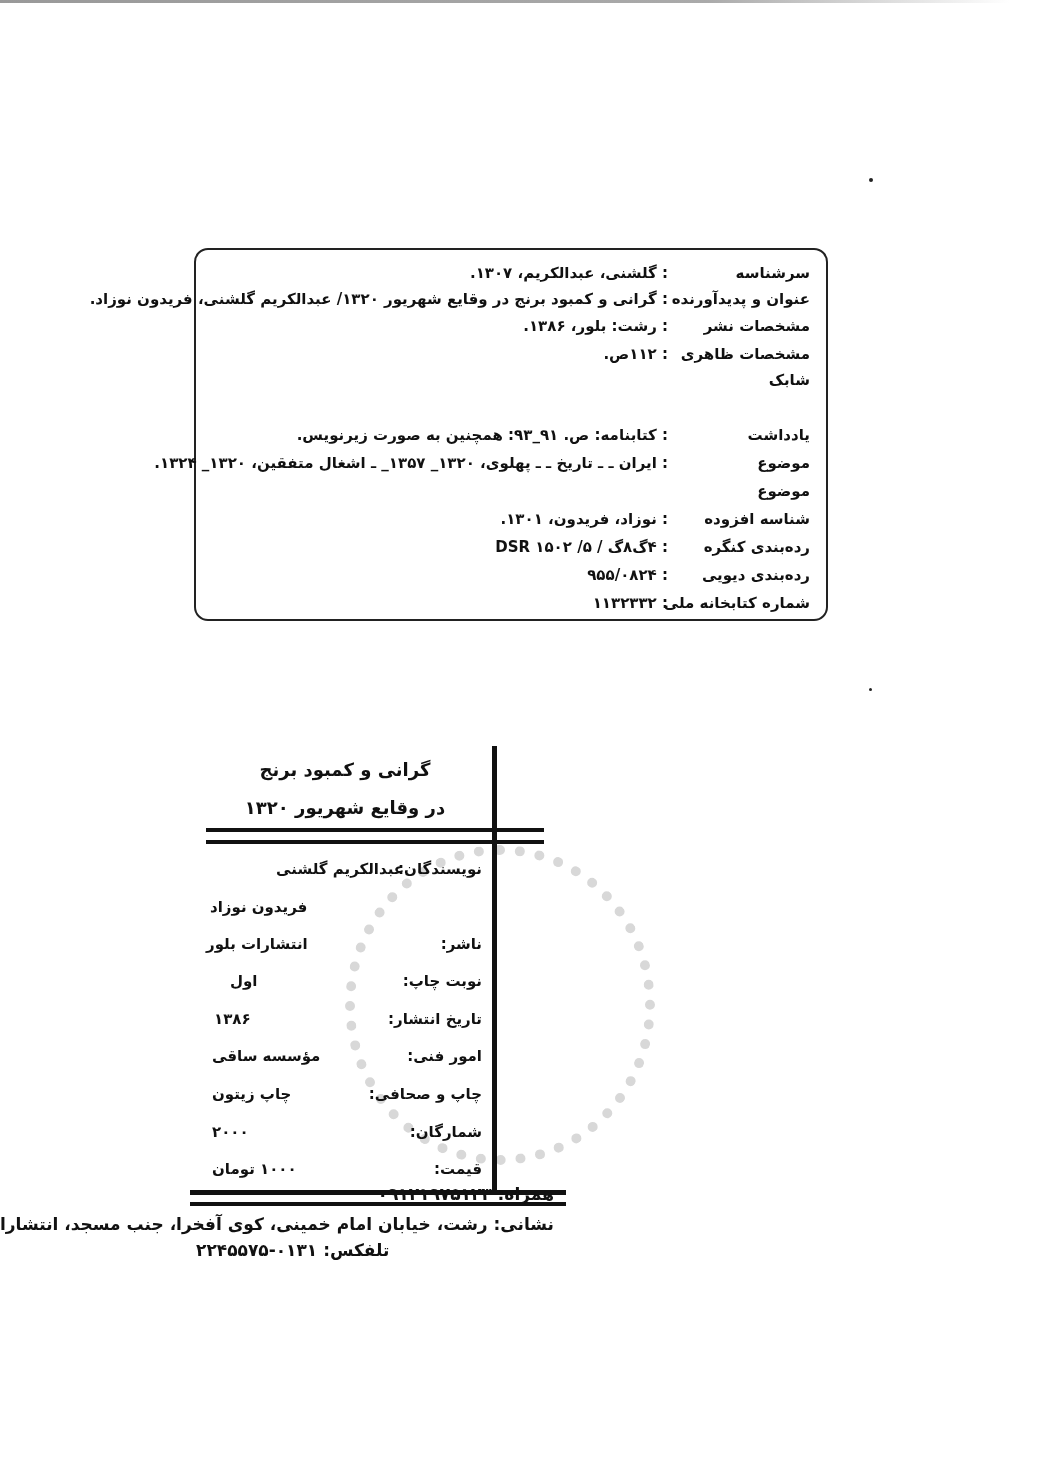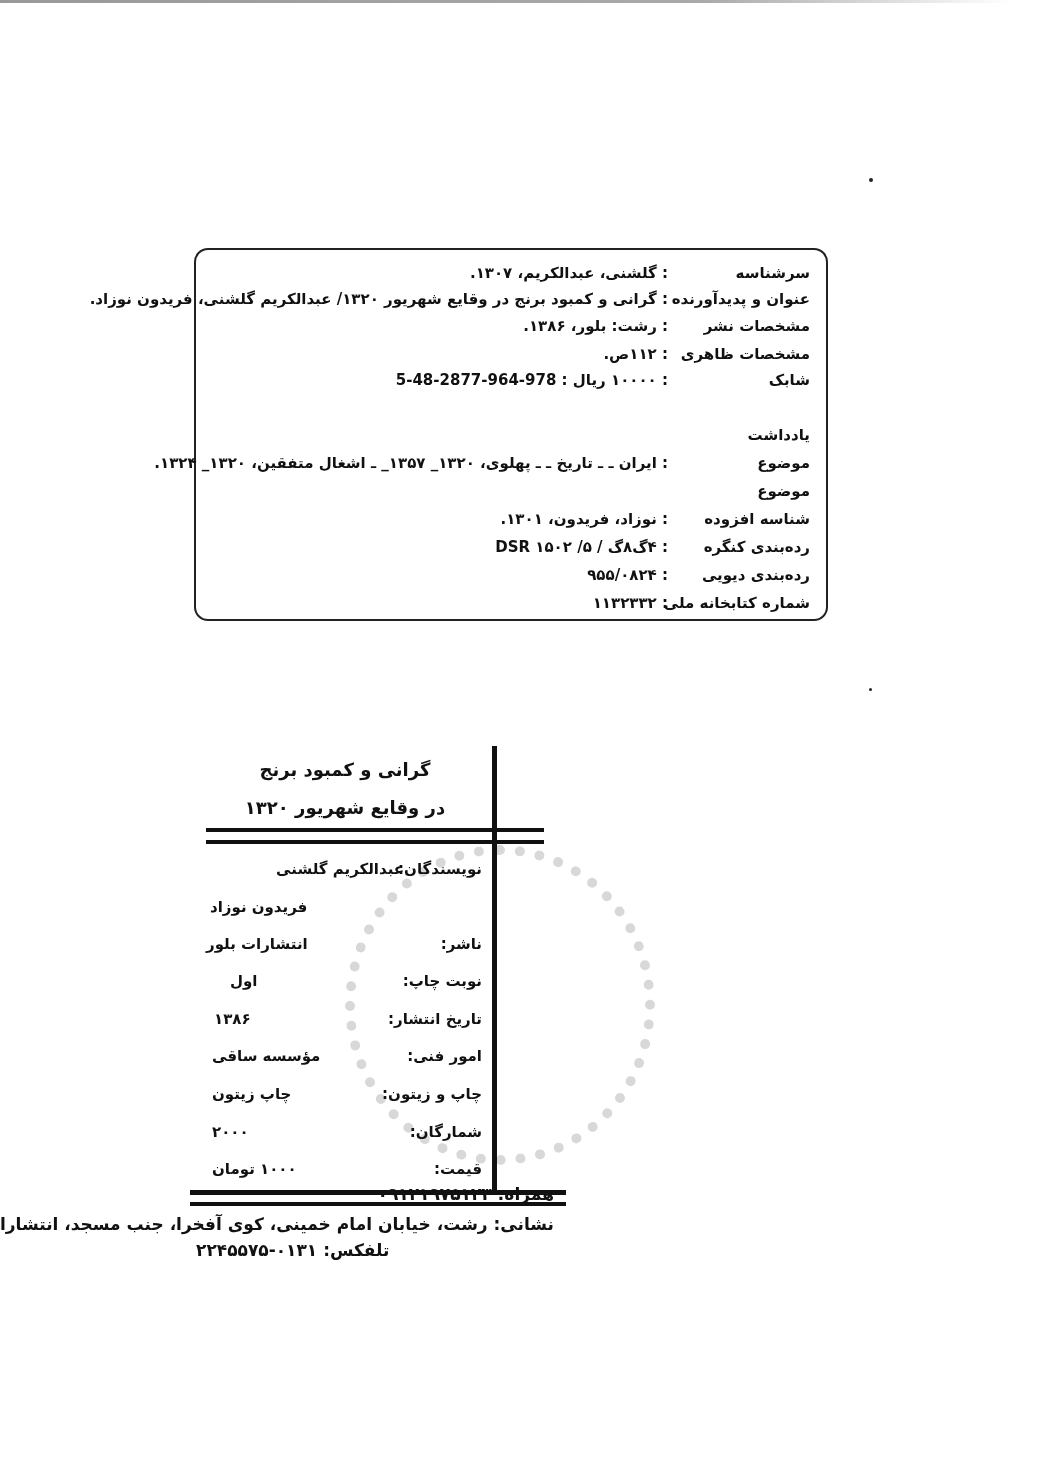--- a/index.html
+++ b/index.html
@@ -60,24 +60,24 @@
   <div class="cip-row" style="top:63px">
     <span class="cip-label">مشخصات نشر</span>
     <span class="cip-colon-val">: رشت: بلور، ۱۳۸۶.</span>
   </div>
   <div class="cip-row" style="top:91px">
     <span class="cip-label">مشخصات ظاهری</span>
     <span class="cip-colon-val">: ۱۱۲ص.</span>
   </div>
   <div class="cip-row" style="top:117px">
     <span class="cip-label">شابک</span>
-    <span class="cip-colon-val">: ۱۰۰۰۰ ریال : 978-964-2877-48-5</span>
   </div>
   <div class="cip-row" style="top:172px">
     <span class="cip-label">یادداشت</span>
+    <span class="cip-colon-val">: کتابنامه: ص. ۹۱_۹۳: همچنین به صورت زیرنویس.</span>
   </div>
   <div class="cip-row" style="top:200px">
     <span class="cip-label">موضوع</span>
     <span class="cip-colon-val">: ایران ـ ـ تاریخ ـ ـ پهلوی، ۱۳۲۰_ ۱۳۵۷_ ـ اشغال متفقین، ۱۳۲۰_ ۱۳۲۴.</span>
   </div>
   <div class="cip-row" style="top:228px">
     <span class="cip-label">موضوع</span>
   </div>
   <div class="cip-row" style="top:256px">
     <span class="cip-label">شناسه افزوده</span>
@@ -125,21 +125,21 @@
 </div>
 <div class="tp-row" style="left:200px;width:282px;top:1010px">
   <span class="tp-label">تاریخ انتشار:</span>
   <span class="tp-val" style="left:14px">۱۳۸۶</span>
 </div>
 <div class="tp-row" style="left:200px;width:282px;top:1047px">
   <span class="tp-label">امور فنی:</span>
   <span class="tp-val" style="left:12px">مؤسسه ساقی</span>
 </div>
 <div class="tp-row" style="left:200px;width:282px;top:1085px">
-  <span class="tp-label">چاپ و زیتون:</span>
+  <span class="tp-label">چاپ و صحافی:</span>
   <span class="tp-val" style="left:12px">چاپ زیتون</span>
 </div>
 <div class="tp-row" style="left:200px;width:282px;top:1123px">
   <span class="tp-label">شمارگان:</span>
   <span class="tp-val" style="left:12px">۲۰۰۰</span>
 </div>
 <div class="tp-row" style="left:200px;width:282px;top:1160px">
   <span class="tp-label">قیمت:</span>
   <span class="tp-val" style="left:12px">۱۰۰۰ تومان</span>
 </div>

